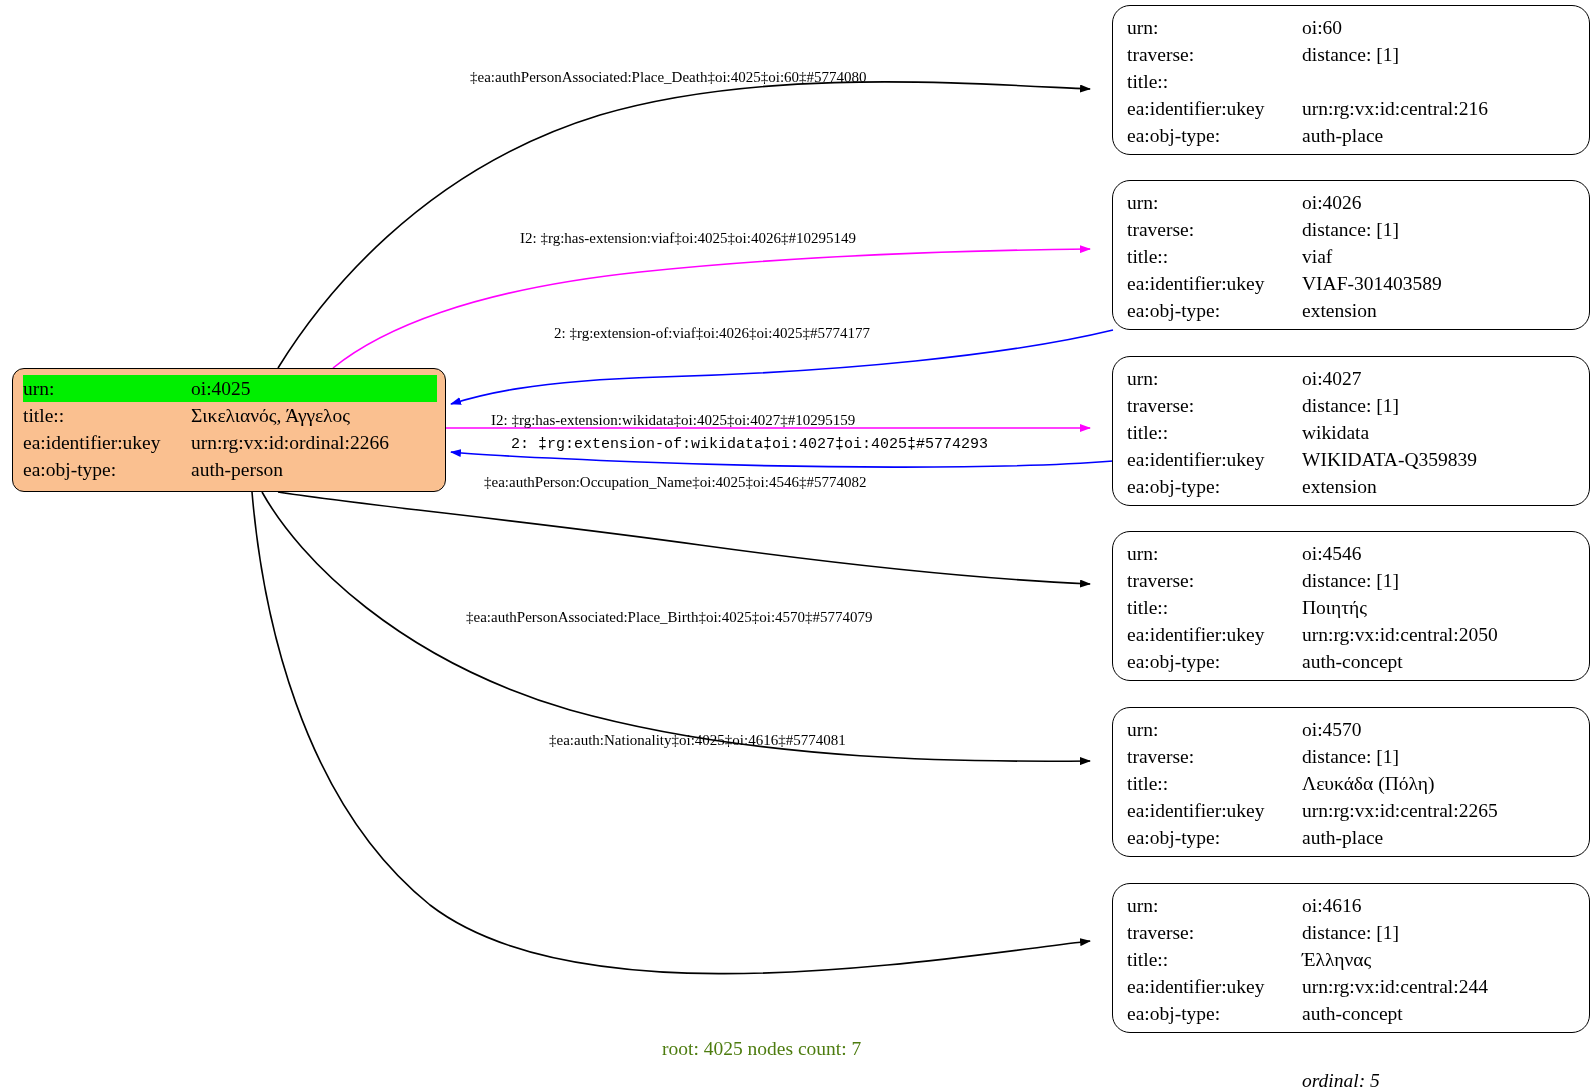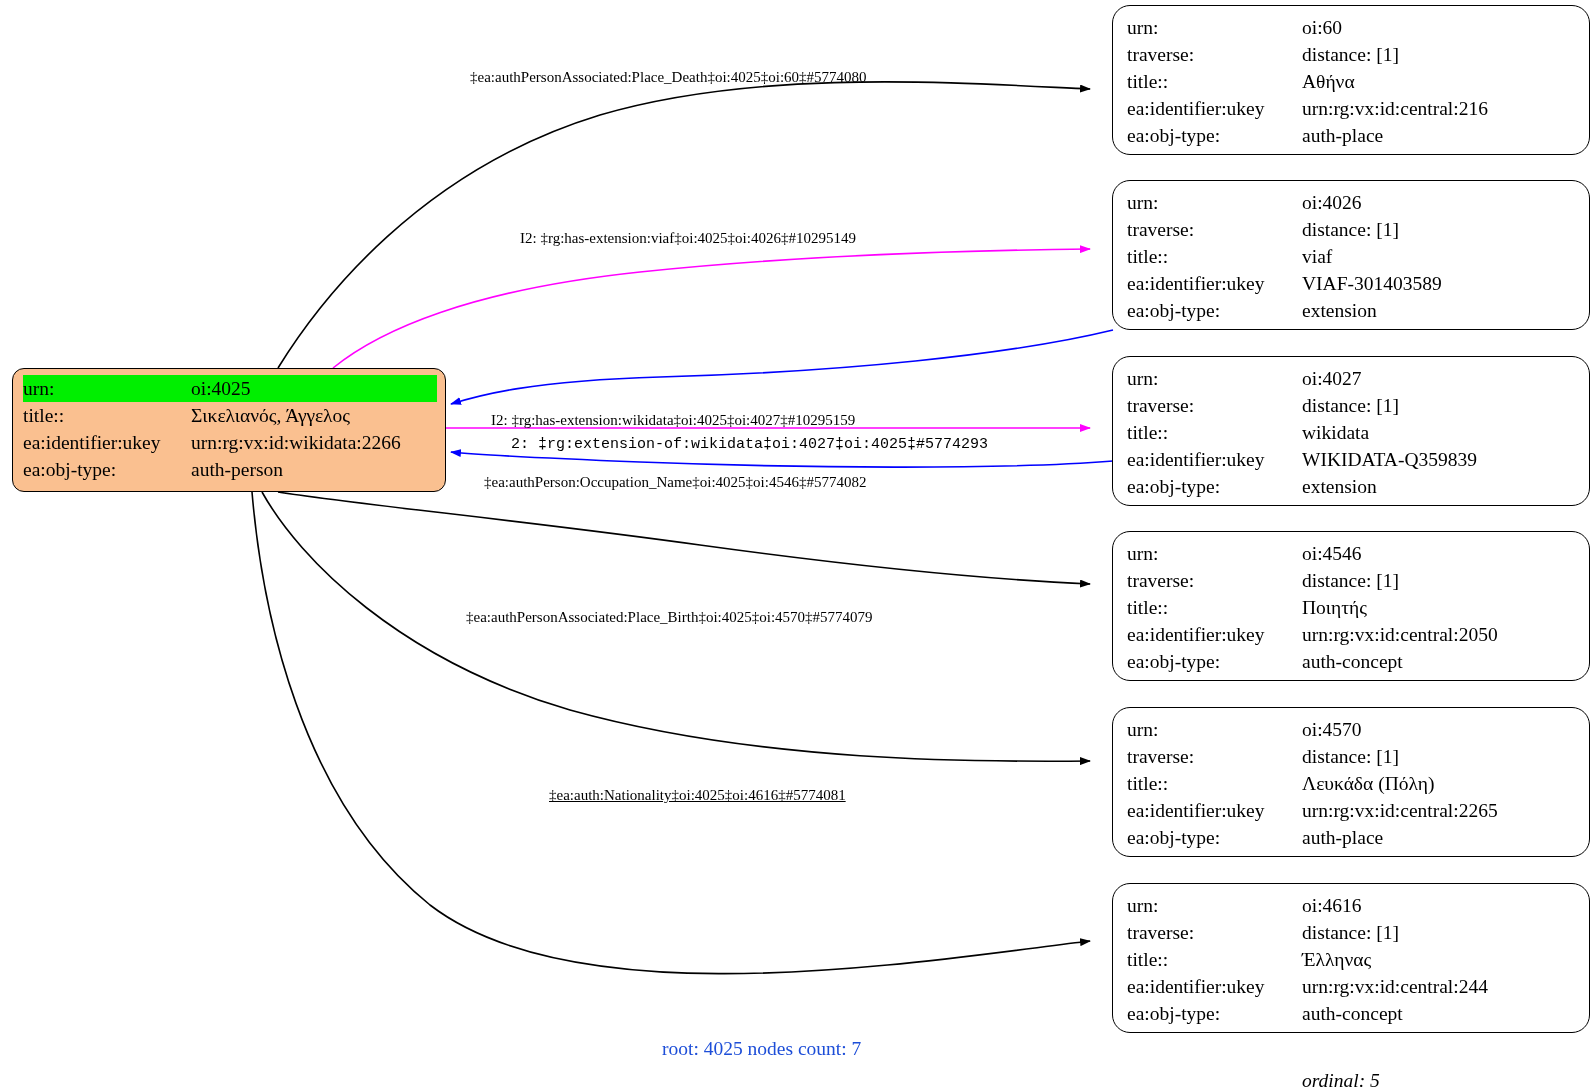--- a/index.html
+++ b/index.html
@@ -73,21 +73,21 @@
     position: absolute;
     font-size: 15px;
     line-height: 22px;
     color: #000000;
     white-space: nowrap;
     text-align: center;
   }
   #footer-label {
     position: absolute;
     font-size: 19.5px;
-    color: #1d4ed8;
+    color: #4d7c0f;
     white-space: nowrap;
   }
 </style>
 </head>
 <body>
 
 <div id="canvas">
 
   <svg id="edge-layer" viewBox="0 0 1596 1089" xmlns="http://www.w3.org/2000/svg">
     <defs>
@@ -123,21 +123,21 @@
     <div class="row hl">
       <span class="k">urn:</span>
       <span class="v">oi:4025</span>
     </div>
     <div class="row">
       <span class="k">title::</span>
       <span class="v">Σικελιανός, Άγγελος</span>
     </div>
     <div class="row">
       <span class="k">ea:identifier:ukey</span>
-      <span class="v">urn:rg:vx:id:wikidata:2266</span>
+      <span class="v">urn:rg:vx:id:ordinal:2266</span>
     </div>
     <div class="row">
       <span class="k">ea:obj-type:</span>
       <span class="v">auth-person</span>
     </div>
   </div>
 
   <div class="node" style="left:1112px; top:5px; width:478px; height:150px;">
     <div class="row">
       <span class="k">urn:</span>
@@ -145,21 +145,20 @@
     </div>
     <div class="row">
       <span class="k">traverse:</span>
       <span class="v two-col">
         <span class="c1">distance: [1]</span>
         <span class="c2">ordinal: 4</span>
       </span>
     </div>
     <div class="row">
       <span class="k">title::</span>
-      <span class="v">Αθήνα</span>
     </div>
     <div class="row">
       <span class="k">ea:identifier:ukey</span>
       <span class="v">urn:rg:vx:id:central:216</span>
     </div>
     <div class="row">
       <span class="k">ea:obj-type:</span>
       <span class="v">auth-place</span>
     </div>
   </div>
@@ -291,26 +290,27 @@
     <div class="row">
       <span class="k">ea:obj-type:</span>
       <span class="v">auth-concept</span>
     </div>
   </div>
 
   <div class="edge-label" style="left:470px; top:66px;">‡ea:authPersonAssociated:Place_Death‡oi:4025‡oi:60‡#5774080</div>
 
   <div class="edge-label" style="left:520px; top:227px;">I2: ‡rg:has-extension:viaf‡oi:4025‡oi:4026‡#10295149</div>
 
+  <div class="edge-label" style="left:554px; top:322px;">2: ‡rg:extension-of:viaf‡oi:4026‡oi:4025‡#5774177</div>
 
   <div class="edge-label" style="left:491px; top:409px;">I2: ‡rg:has-extension:wikidata‡oi:4025‡oi:4027‡#10295159</div>
 
   <div class="edge-label" style="left:511px; top:434px;font-family:Liberation Mono, monospace;">2: ‡rg:extension-of:wikidata‡oi:4027‡oi:4025‡#5774293</div>
 
   <div class="edge-label" style="left:484px; top:471px;">‡ea:authPerson:Occupation_Name‡oi:4025‡oi:4546‡#5774082</div>
 
   <div class="edge-label" style="left:466px; top:587px;margin-top:19px;">‡ea:authPersonAssociated:Place_Birth‡oi:4025‡oi:4570‡#5774079</div>
 
-  <div class="edge-label" style="left:549px; top:784px;text-decoration:underline;">‡ea:auth:Nationality‡oi:4025‡oi:4616‡#5774081</div>
+  <div class="edge-label" style="left:549px; top:729px;">‡ea:auth:Nationality‡oi:4025‡oi:4616‡#5774081</div>
 
   <div id="footer-label" style="left:662px; top:1038px;">root: 4025 nodes count: 7</div>
 
 </div>
 
 </body></html>

